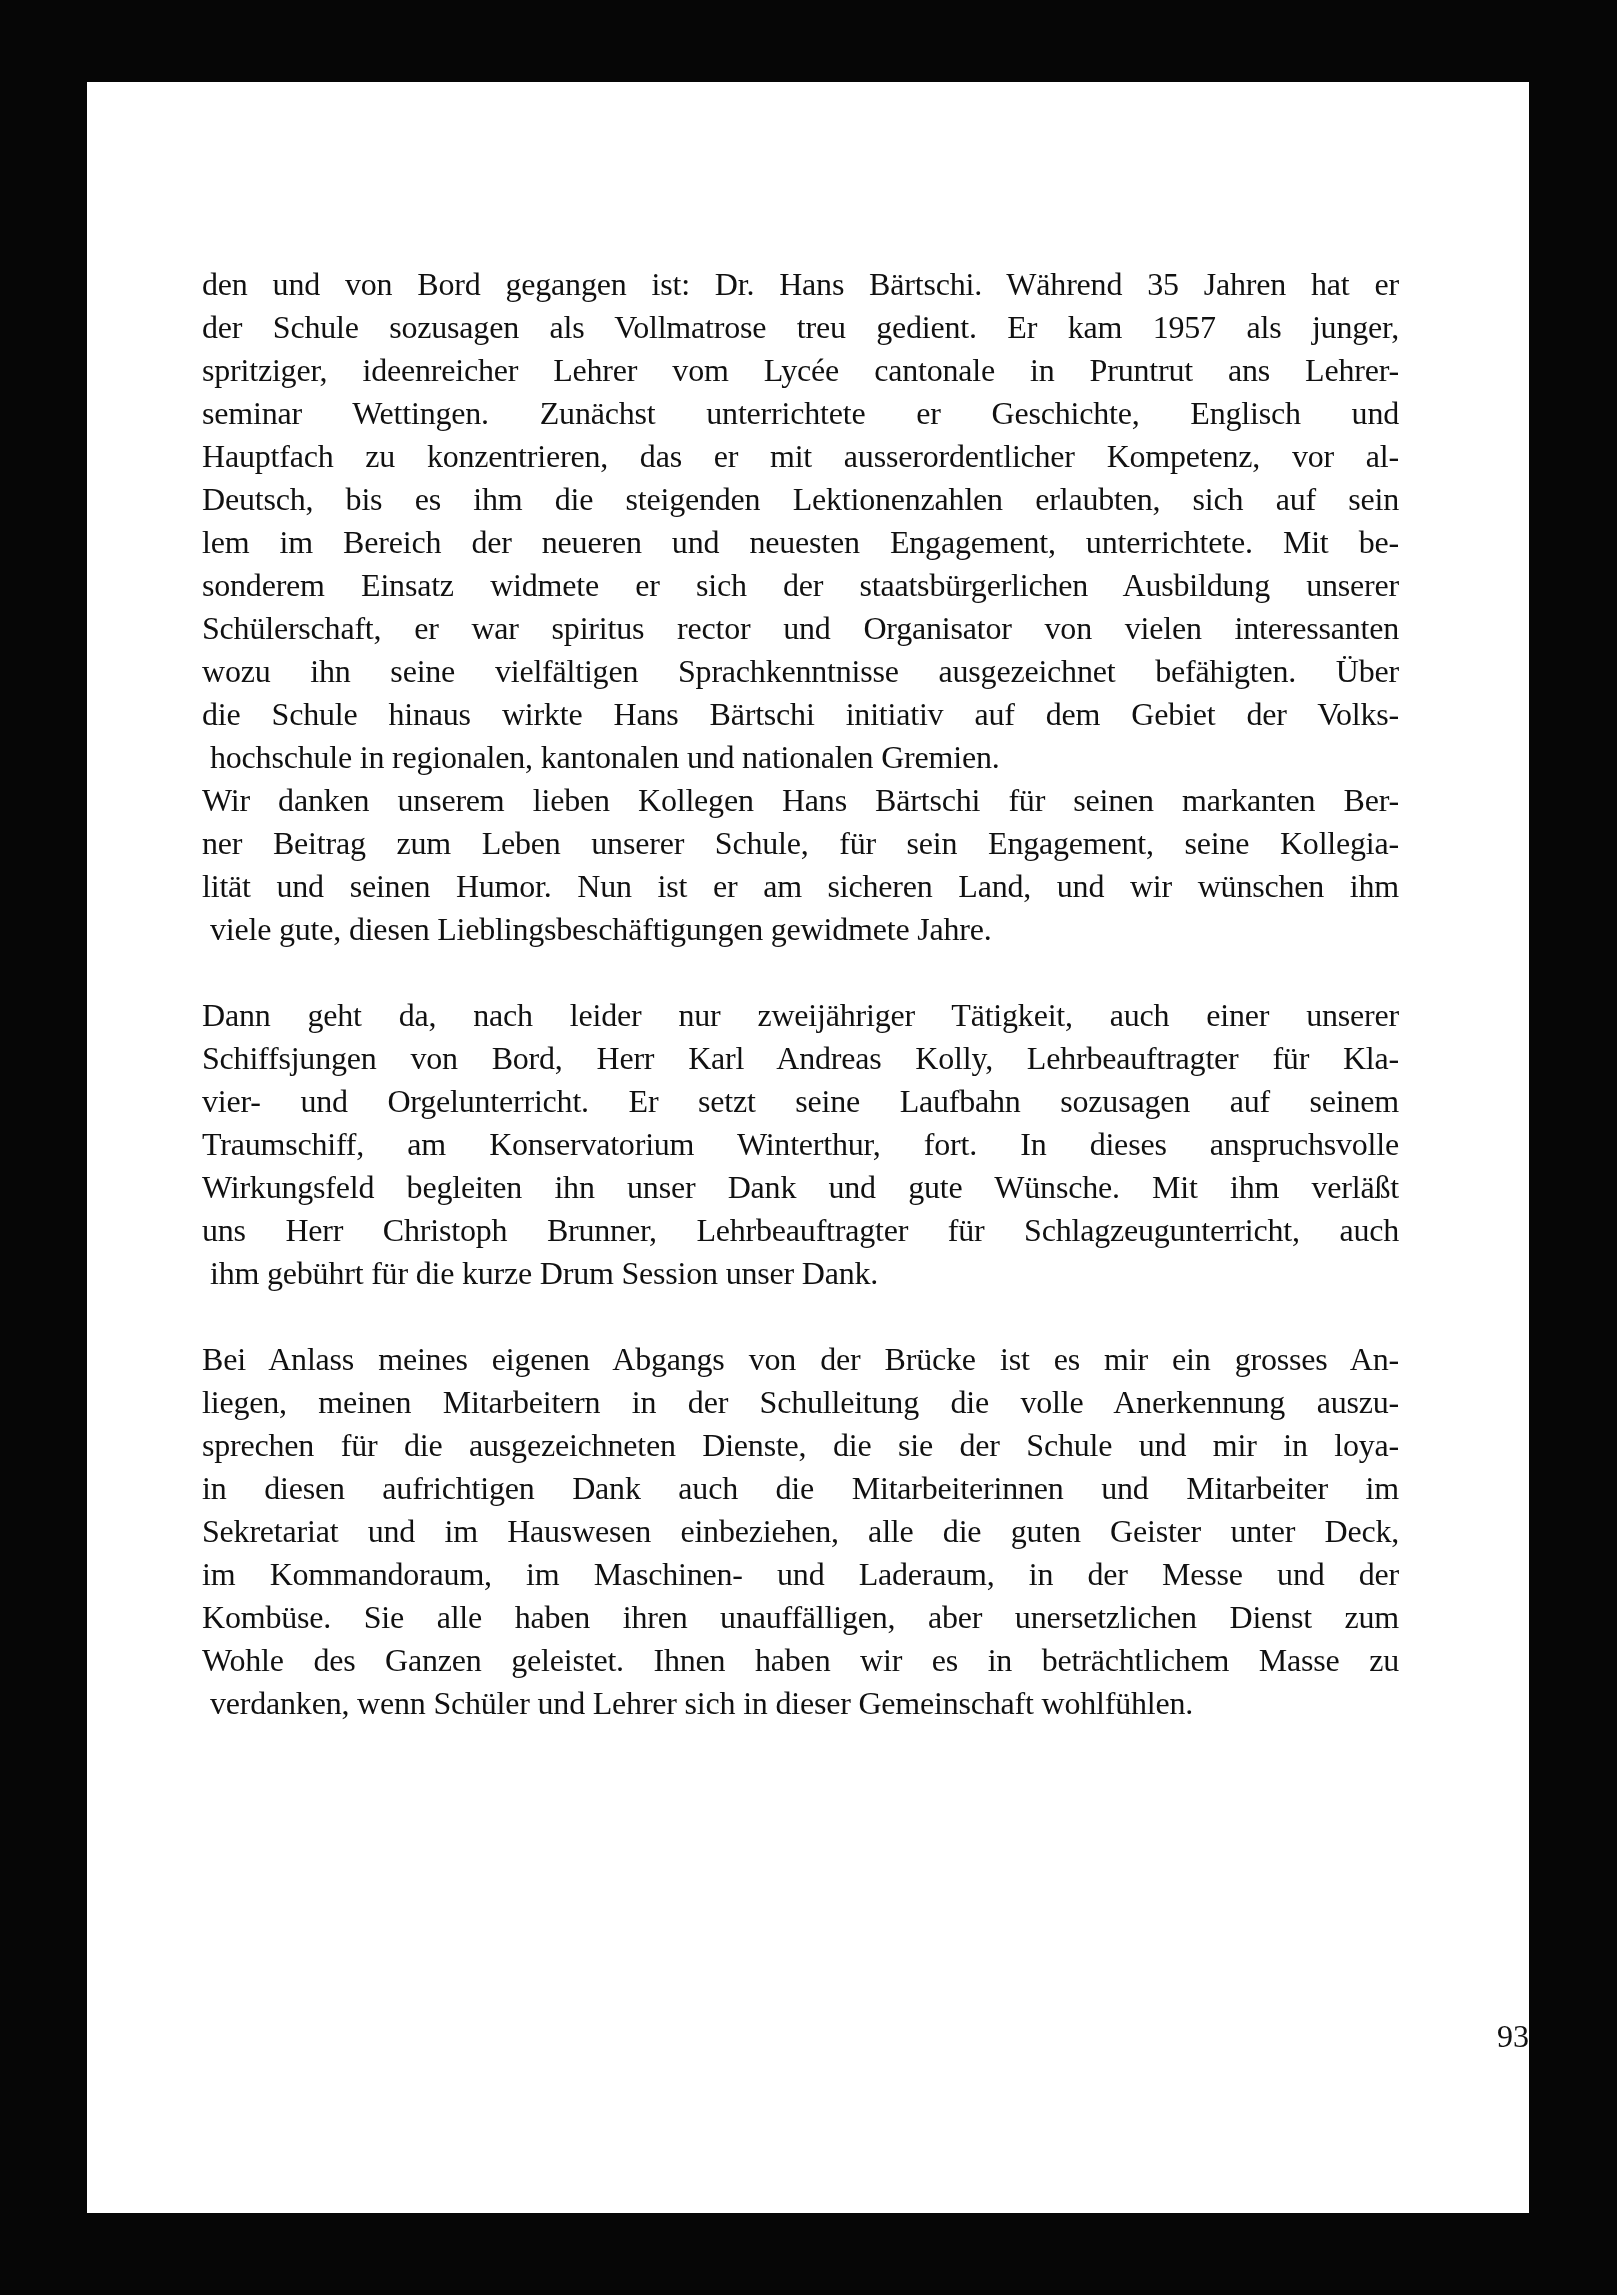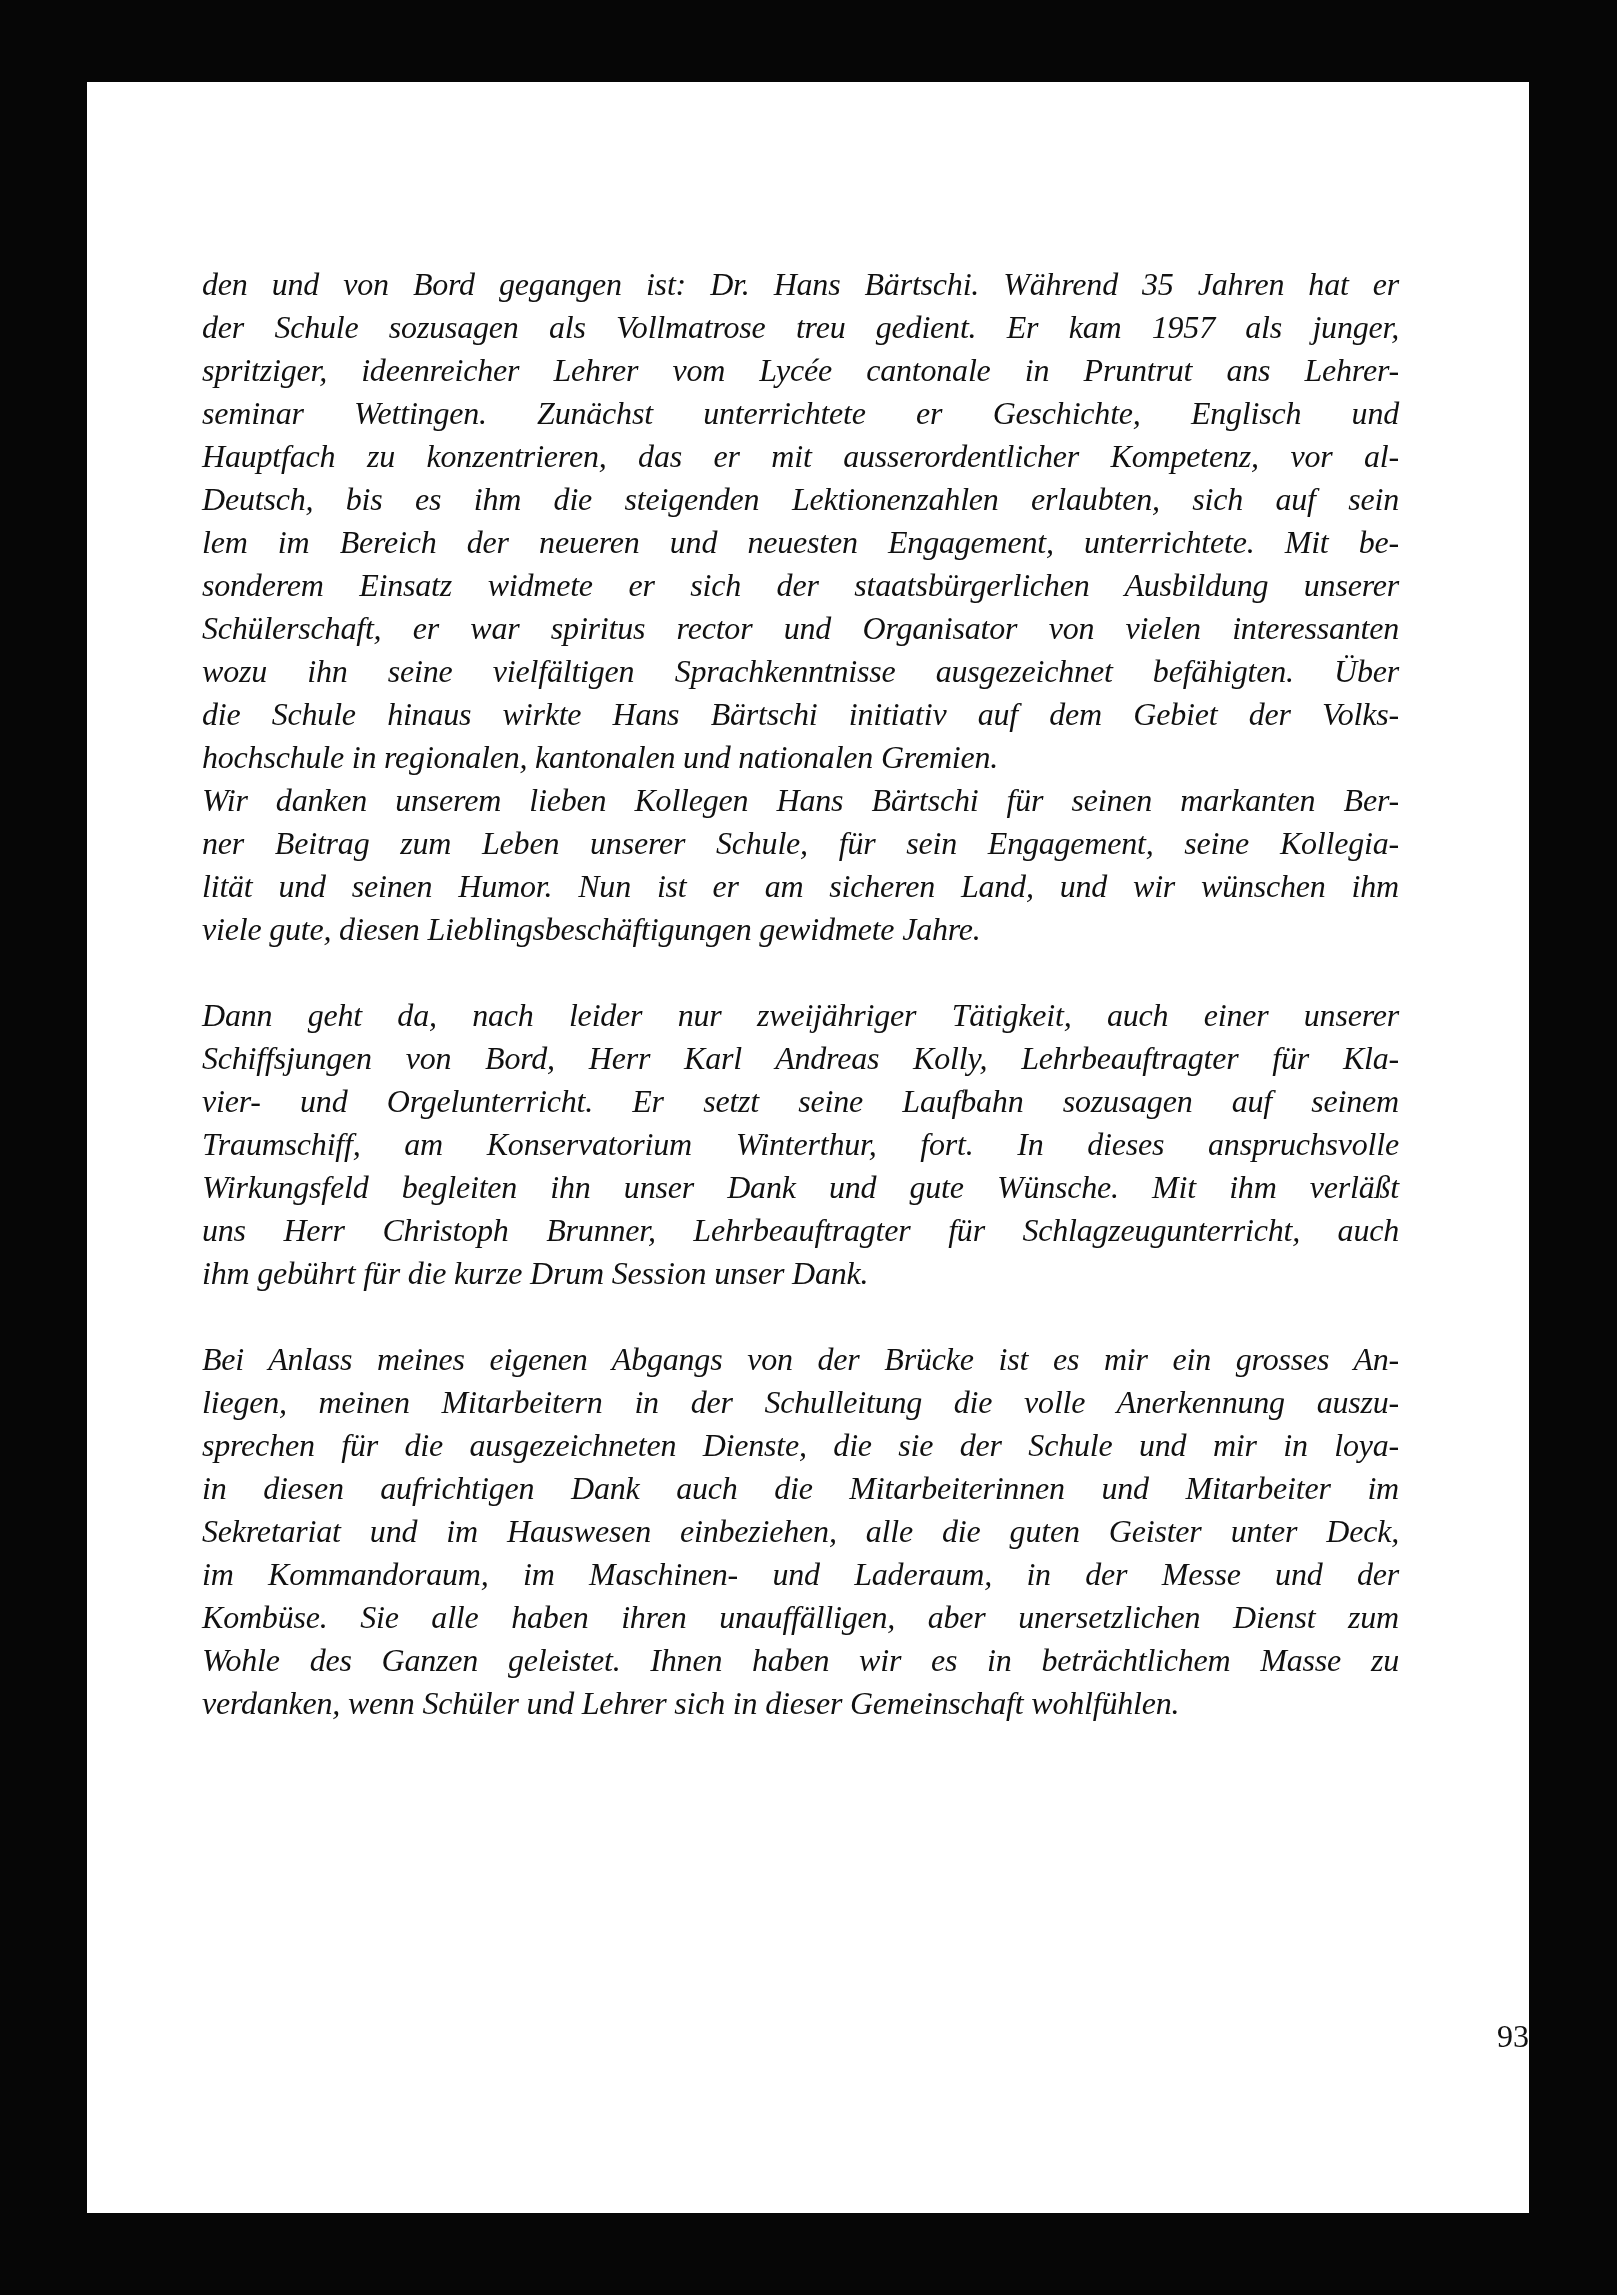--- a/index.html
+++ b/index.html
@@ -26,33 +26,33 @@
     }
     .text-block {
       position: absolute;
       left: 115px;
       top: 181px;
       width: 1197px;
       font-family: "Liberation Serif", "DejaVu Serif", serif;
       font-size: 32px;
       line-height: 43px;
       color: #111111;
-      font-style: italic;
     }
     .text-block .line {
       display: block;
       white-space: nowrap;
       height: 43px;
       text-align: justify;
       text-align-last: justify;
       letter-spacing: -0.2px;
     }
     .text-block .line.last {
       text-align: left;
       text-align-last: left;
+      margin-left: 8px;
     }
     .text-block .para-gap {
       display: block;
       height: 43px;
     }
     .page-number {
       position: absolute;
       left: 0;
       width: 100%;
       top: 1936px;

